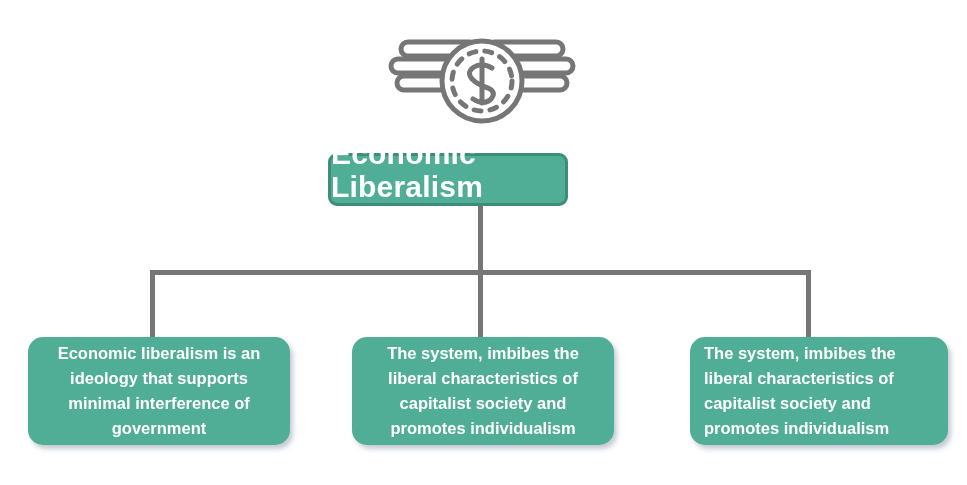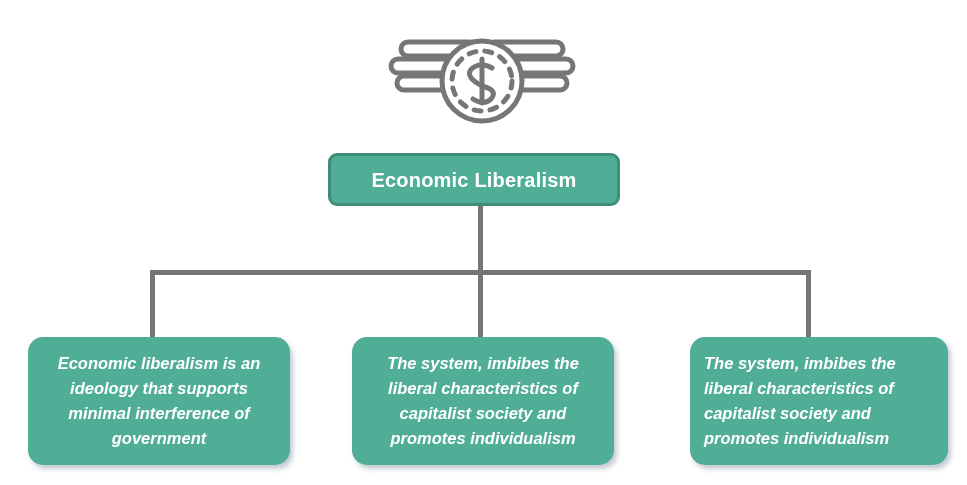--- a/index.html
+++ b/index.html
@@ -61,40 +61,40 @@
     color: #ffffff;
     font-weight: bold;
     display: flex;
     align-items: center;
     justify-content: center;
   }
 
   .node-title {
     left: 328px;
     top: 153px;
-    width: 292px;
+    width: 240px;
     height: 53px;
     border: 3px solid #3E8D79;
     border-radius: 9px;
-    font-size: 20px;
+    font-size: 30px;
     letter-spacing: 0.2px;
+    align-items: flex-end;
   }
   .node-title .label {
     line-height: 1.1;
   }
 
   .node-leaf {
     top: 337px;
-    height: 128px;
+    height: 108px;
     border-radius: 15px;
     font-size: 16.5px;
     line-height: 1.52;
     padding: 8px 14px;
     box-shadow: 3px 4px 5px rgba(150, 160, 175, 0.55);
-    font-style: italic;
   }
   .node-leaf .label {
     display: block;
     width: 100%;
   }
 
   .node-leaf-1 { left: 28px;  width: 262px; }
   .node-leaf-2 { left: 352px; width: 262px; }
   .node-leaf-3 { left: 690px; width: 258px; }
 

